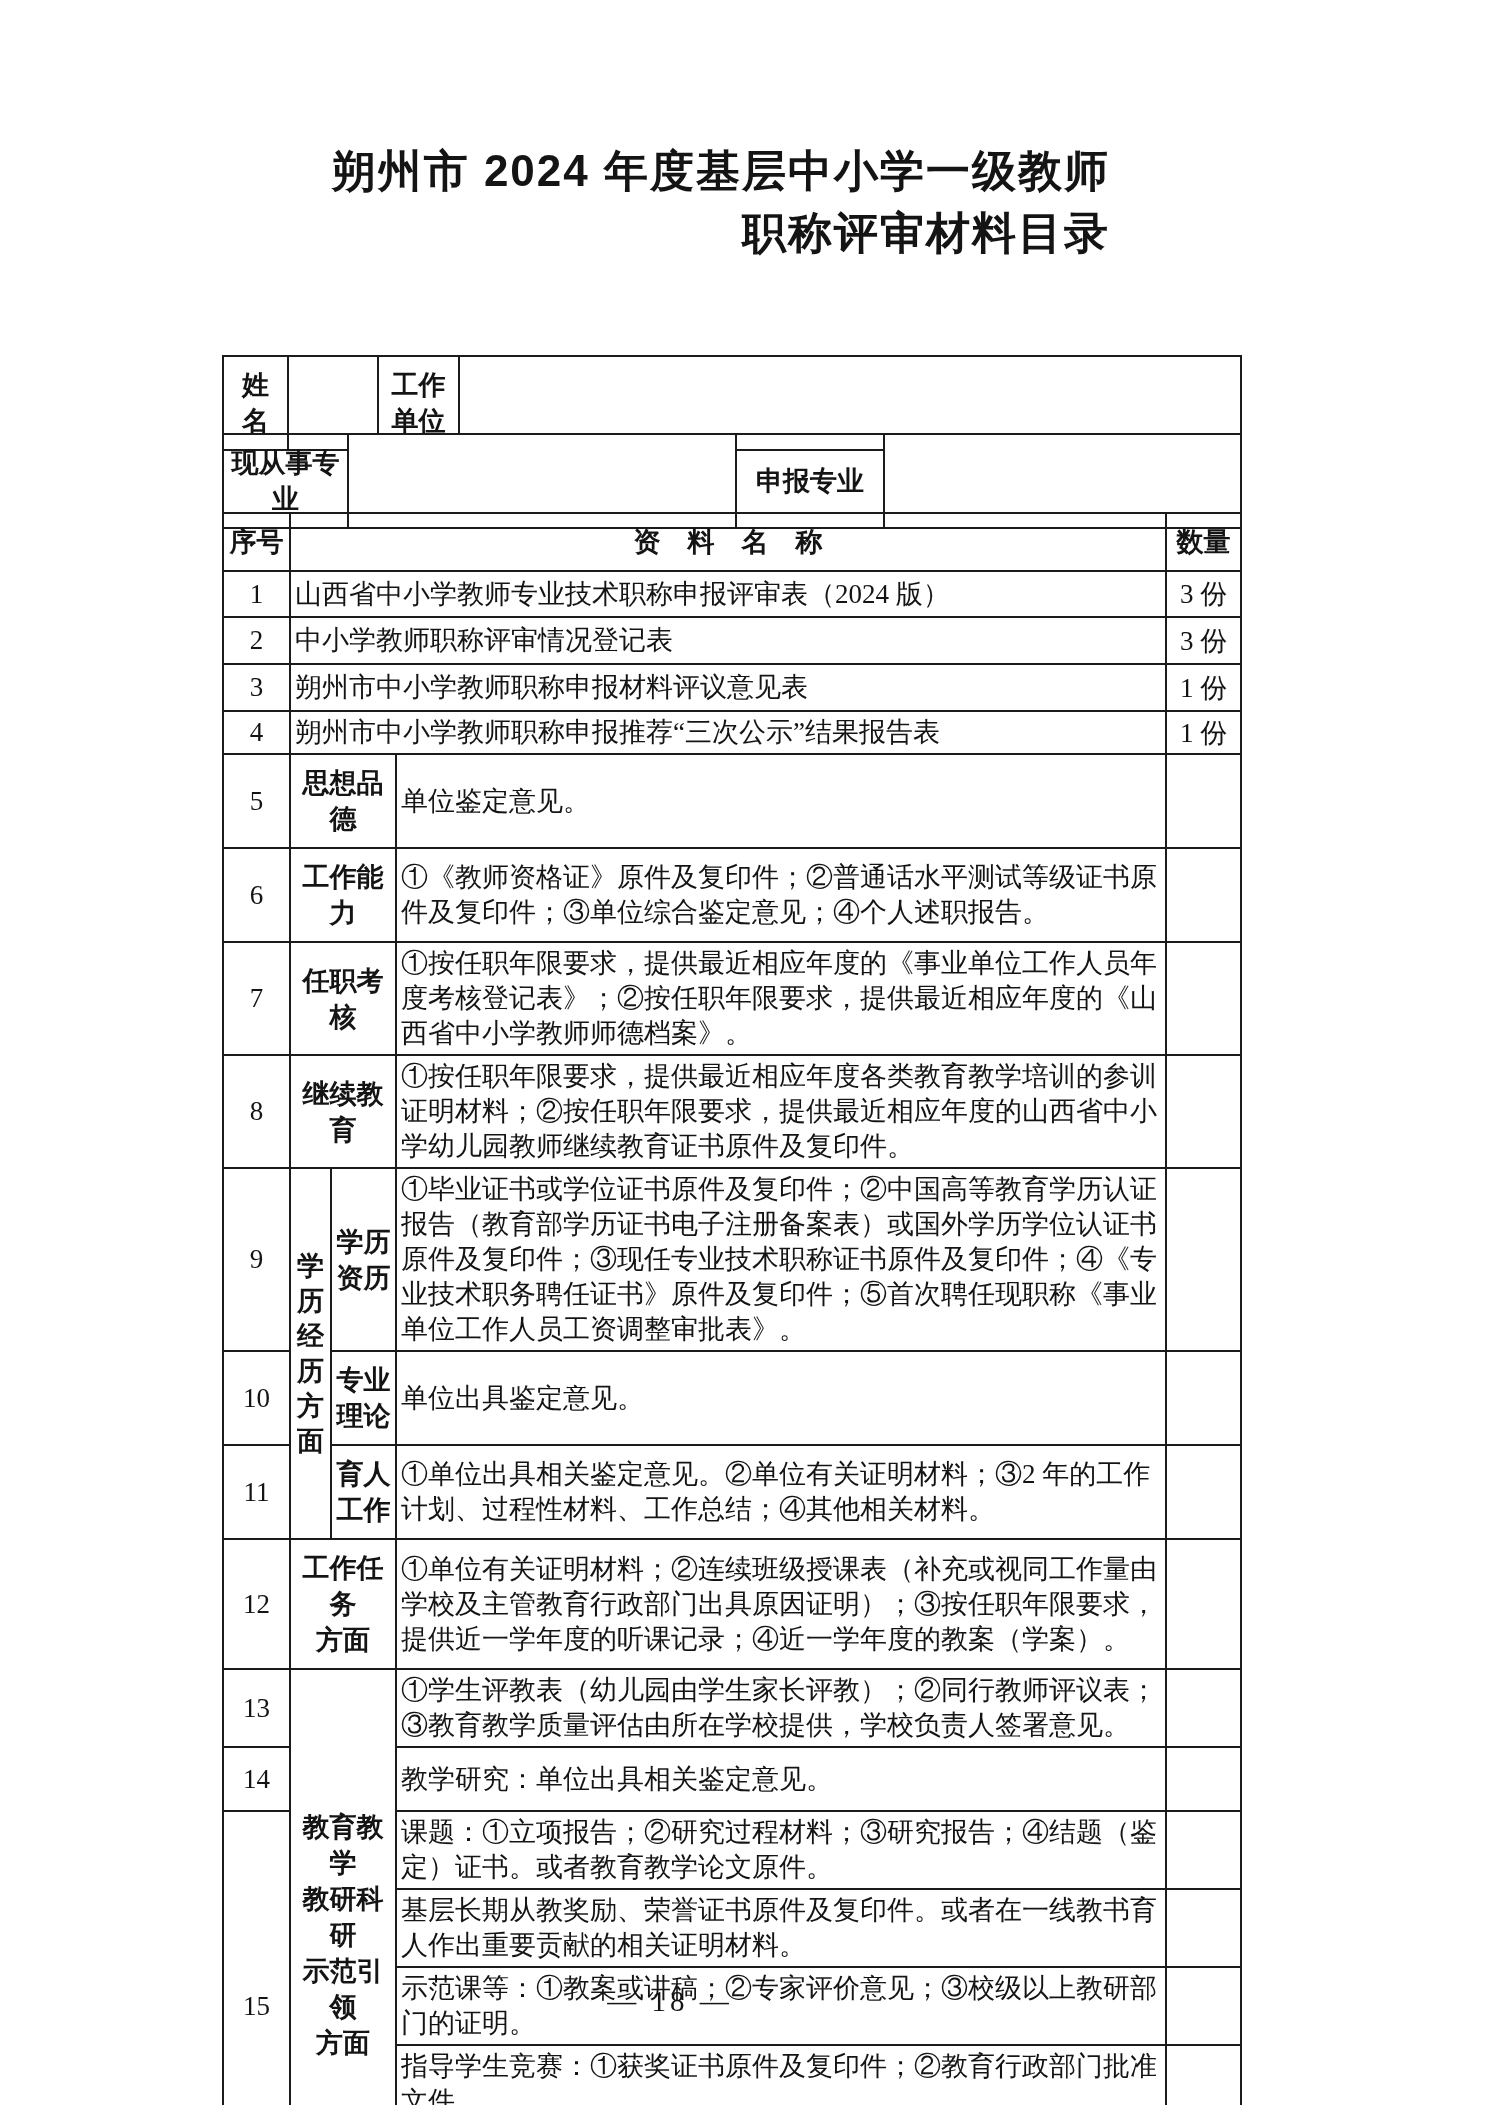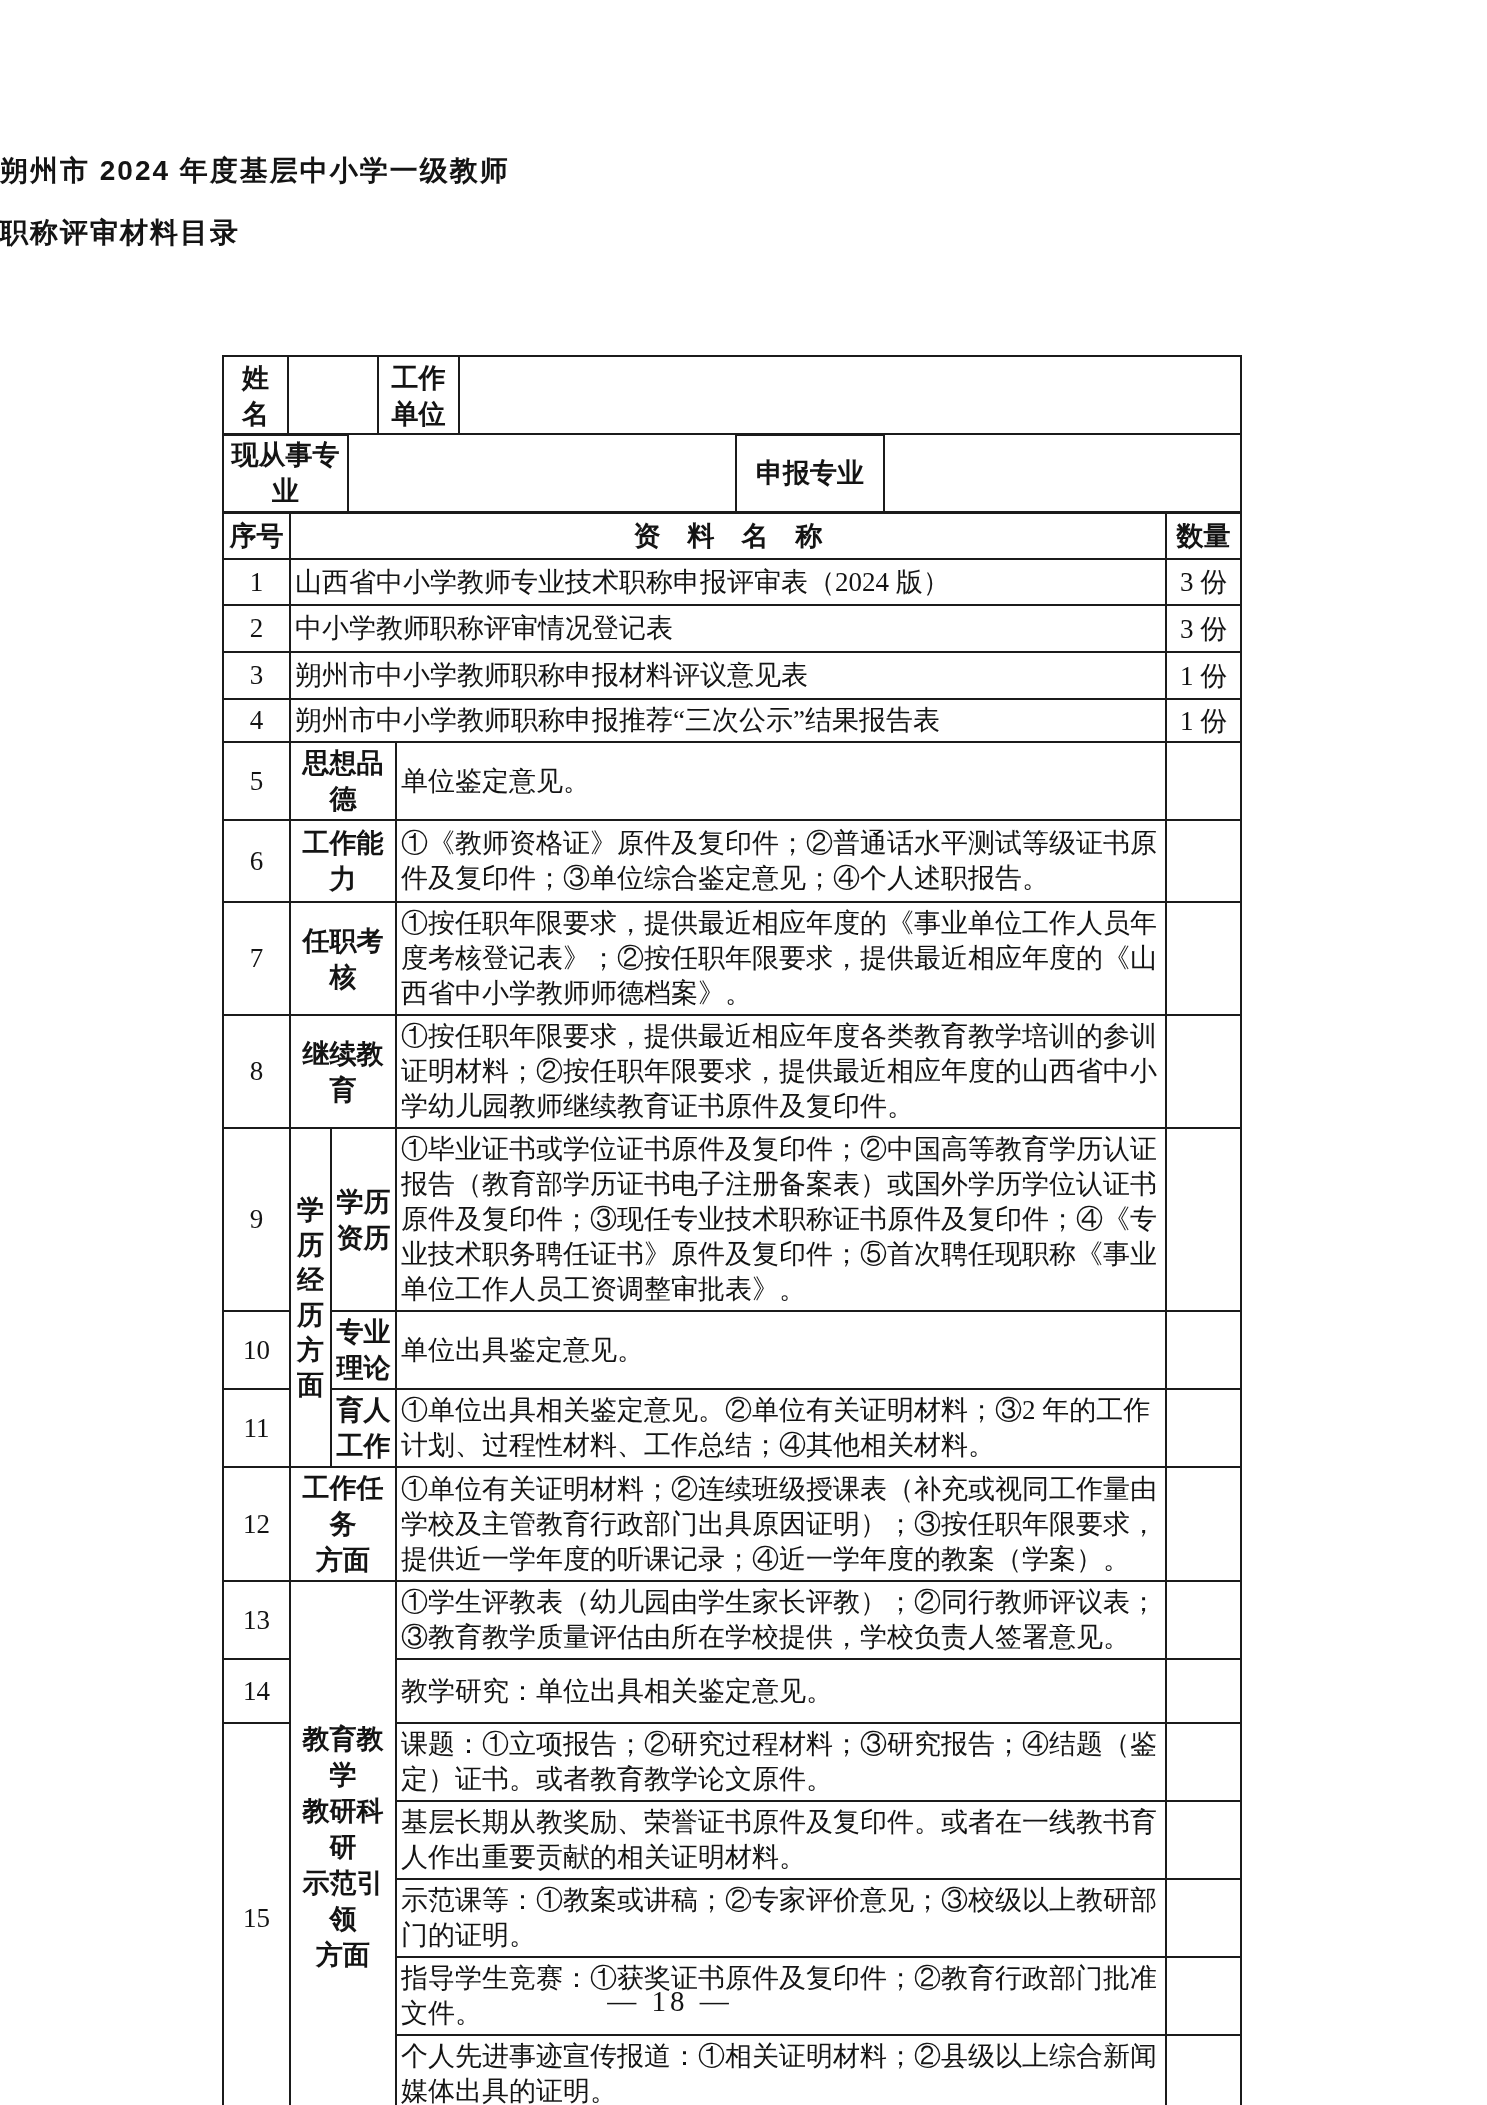--- a/index.html
+++ b/index.html
@@ -1,35 +1,35 @@
 <!DOCTYPE html>
 <html><head>
 <meta charset="utf-8">
 <style>
   html,body{margin:0;padding:0;}
   body{
     width:1487px;height:2105px;position:relative;background:#ffffff;
     font-family:"Liberation Sans",sans-serif;color:#141414;
   }
   .title{
-    position:absolute;top:140px;left:0;width:1110px;text-align:left;
-    font-weight:bold;font-size:28px;line-height:62px;letter-spacing:2px;
+    position:absolute;top:140px;left:0;width:1110px;text-align:right;
+    font-weight:bold;font-size:44px;line-height:62px;letter-spacing:2px;
     font-family:"Liberation Sans",sans-serif;
   }
   table.tbl{border-collapse:collapse;table-layout:fixed;position:absolute;}
   table.tbl td{
     border:2px solid #1b1b1b;vertical-align:middle;
     font-size:27px;overflow:hidden;
   }
   .t1{left:222px;top:355px;width:1018px;}
   .t2{left:222px;top:433px;width:1018px;}
   .t3{left:222px;top:512px;width:1018px;}
   td.lbl{
     text-align:center;font-weight:bold;font-family:"Liberation Sans",sans-serif;
-    padding:2px 4px;
+    padding:10px 4px;
   }
   td.num,td.qty{
     text-align:center;font-family:"Liberation Serif",serif;font-size:28px;
   }
   td.content{
     text-align:left;padding:3px 4px;line-height:35px;
     font-family:"Liberation Serif",serif;
   }
   td.blank{background:#fff;}
   .pre{white-space:pre-line;}

